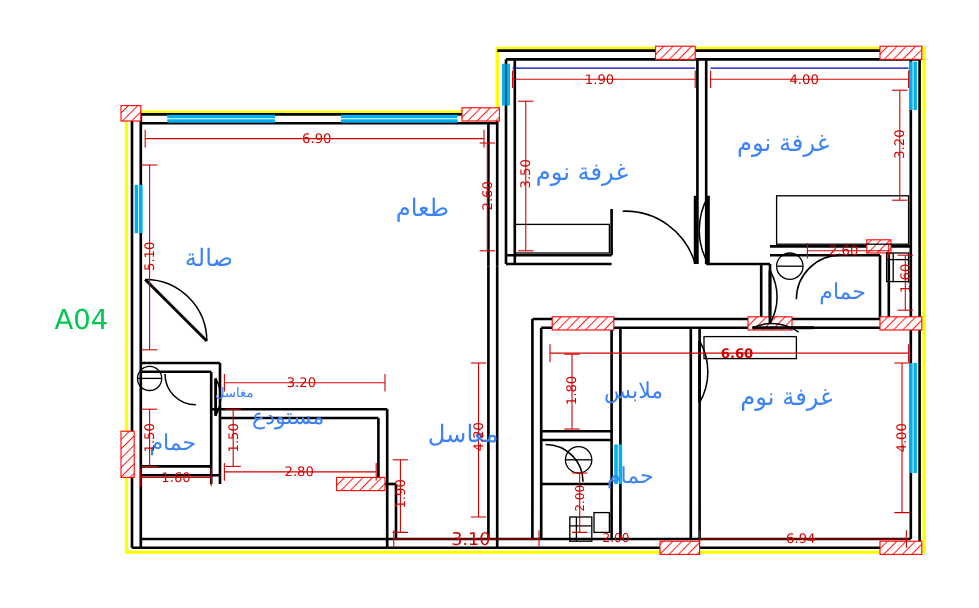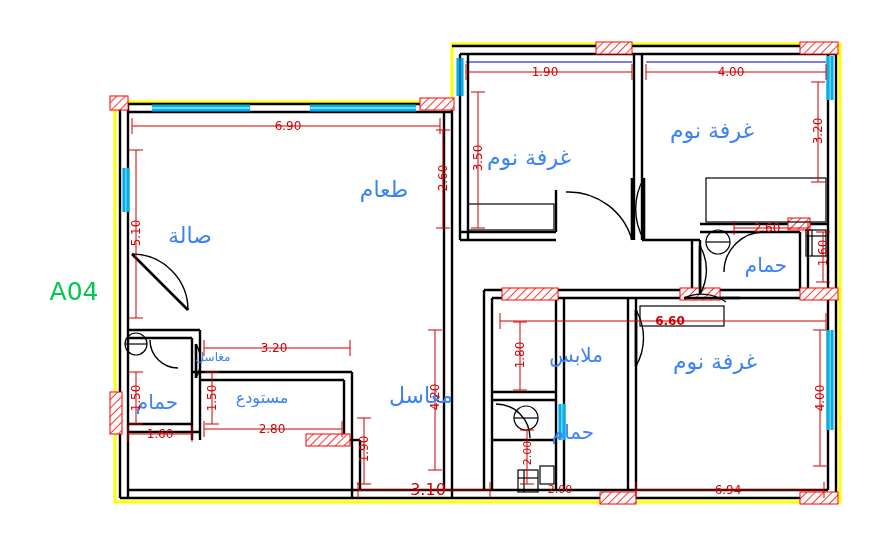--- a/index.html
+++ b/index.html
@@ -339,21 +339,21 @@
 
   <div class="room-label" style="left:190px; top:236px; font-size:22px;">صالة</div>
   <div class="room-label" style="left:384px; top:190px; font-size:22px;">طعام</div>
   <div class="room-label" style="left:529px; top:158px; font-size:22px;">غرفة نوم</div>
   <div class="room-label" style="left:712px; top:131px; font-size:22px;">غرفة نوم</div>
   <div class="room-label" style="left:766px; top:265px; font-size:20px;">حمام</div>
   <div class="room-label" style="left:715px; top:362px; font-size:22px;">غرفة نوم</div>
   <div class="room-label" style="left:576px; top:355px; font-size:20px;">ملابس</div>
   <div class="room-label" style="left:573px; top:432px; font-size:20px;">حمام</div>
   <div class="room-label" style="left:421px; top:396px; font-size:22px;">مغاسل</div>
-  <div class="room-label" style="left:262px; top:398px; font-size:16px;">مستودع</div>
+  <div class="room-label" style="left:262px; top:378px; font-size:20px;">مستودع</div>
   <div class="room-label" style="left:213px; top:357px; font-size:12px;text-align:right;">مغاسل</div>
   <div class="room-label" style="left:157px; top:402px; font-size:20px;">حمام</div>
 
   <div class="dim-label" style="left:288px; top:126px; font-size:12px;">6.90</div>
   <div class="dim-label" style="left:545px; top:72px;  font-size:12px;">1.90</div>
   <div class="dim-label" style="left:731px; top:72px; font-size:12px;">4.00</div>
   <div class="dim-label" style="left:767px; top:228px; font-size:12px;">2.60</div>
   <div class="dim-label" style="left:670px; top:321px; font-size:12px;font-weight:bold;">6.60</div>
   <div class="dim-label" style="left:274px; top:348px; font-size:12px;">3.20</div>
   <div class="dim-label" style="left:272px; top:429px; font-size:12px;text-align:right;">2.80</div>

